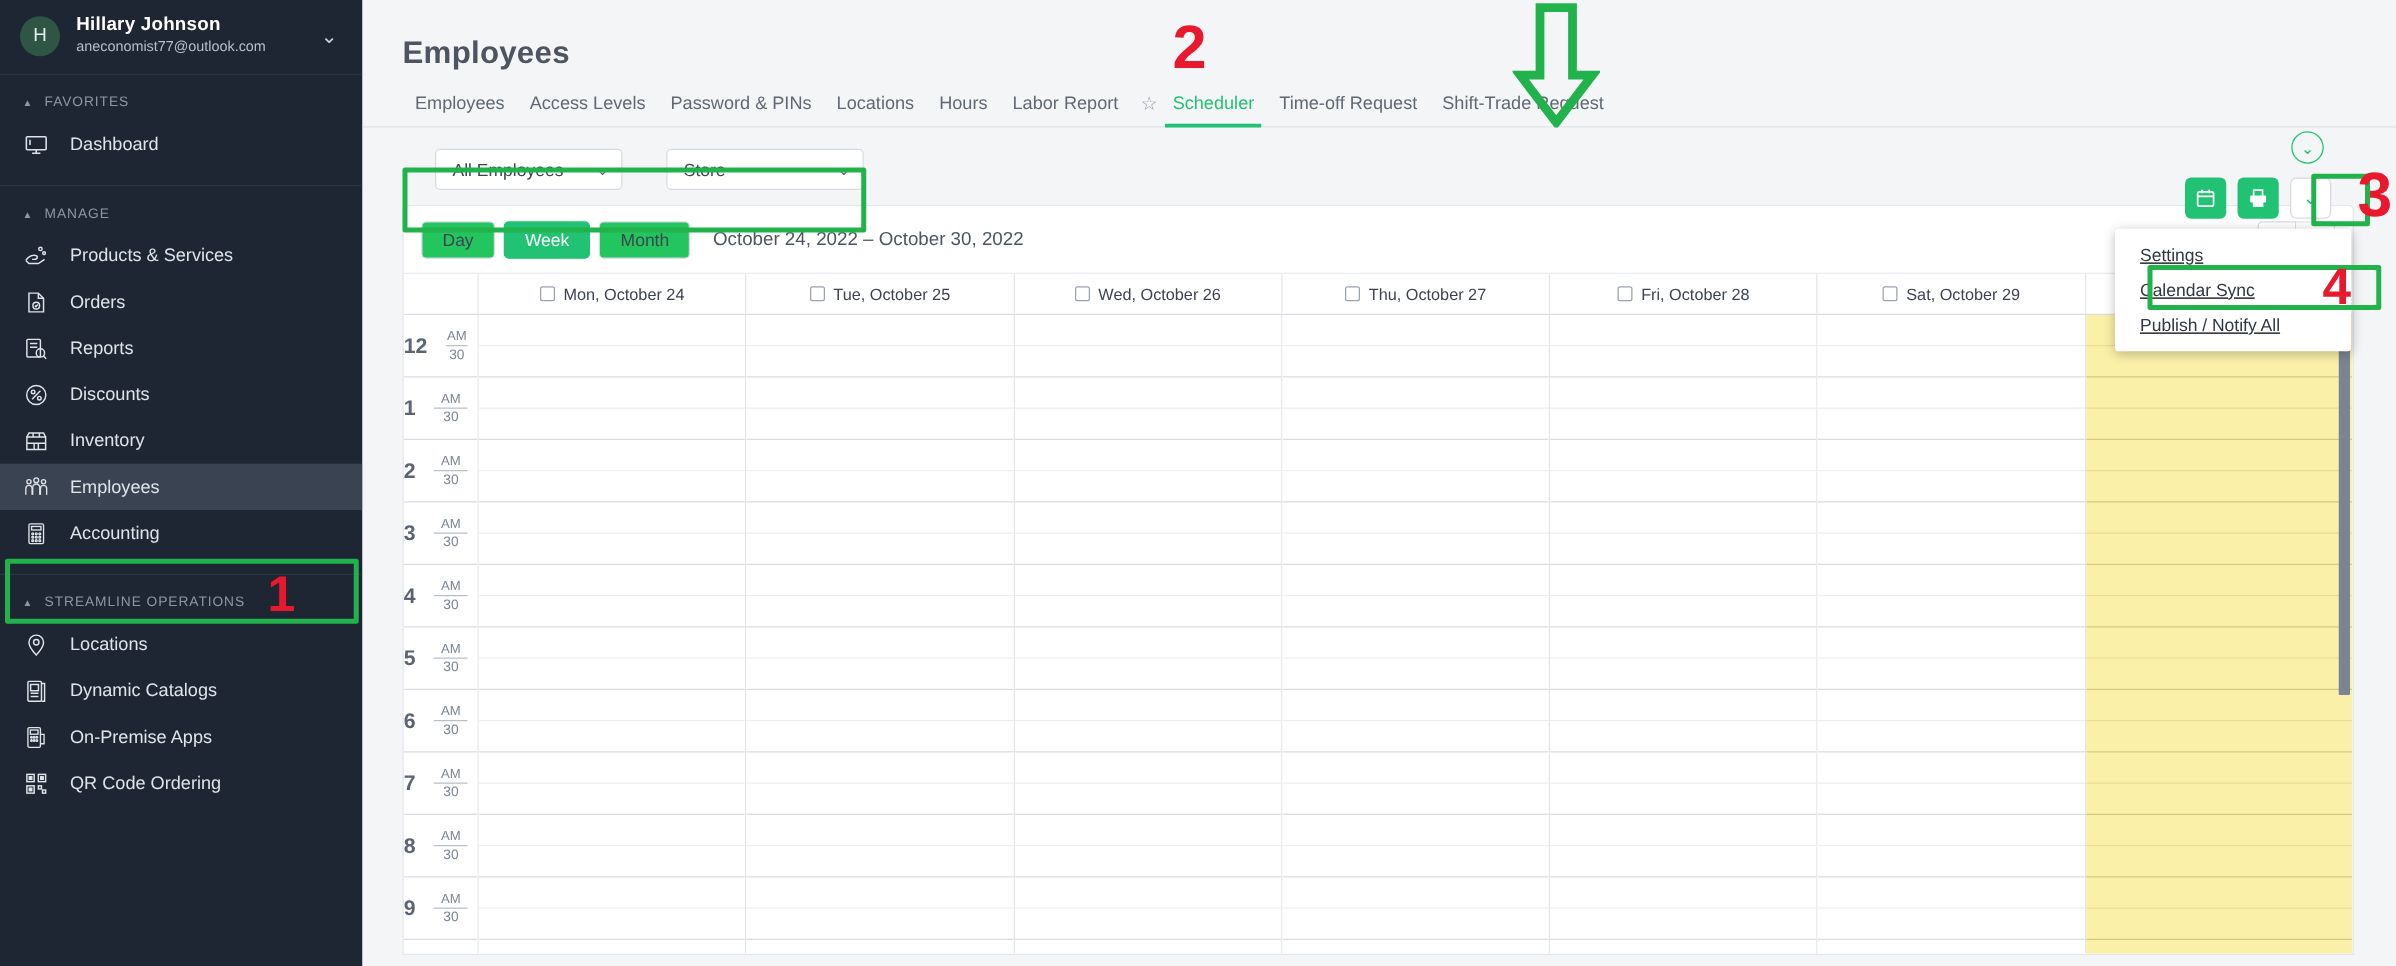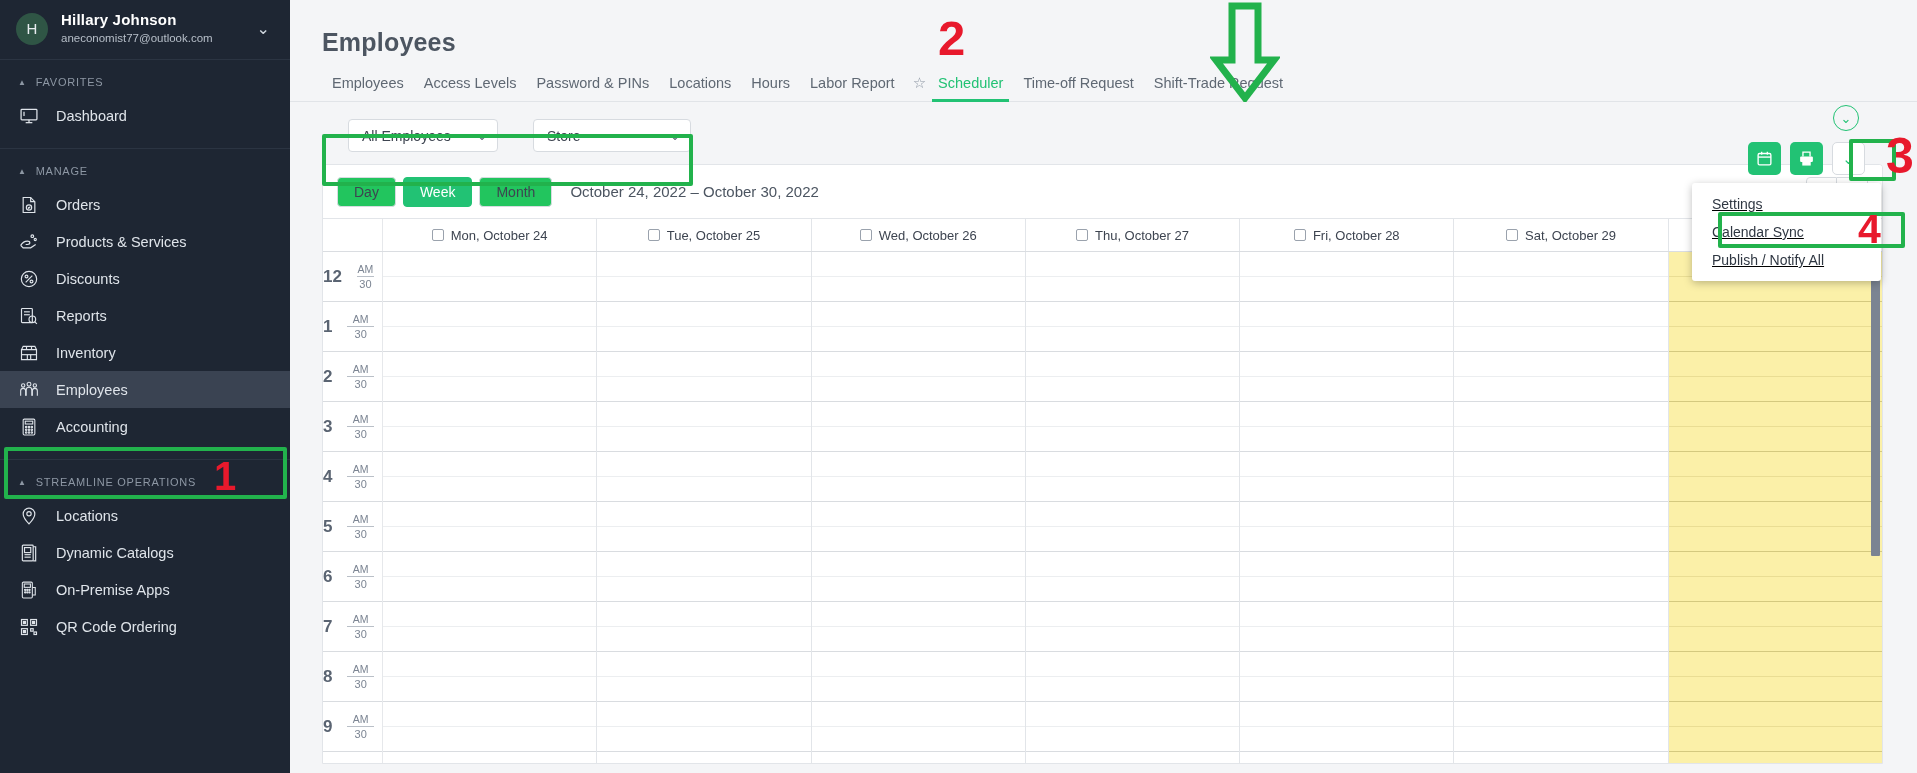--- a/index.html
+++ b/index.html
@@ -210,61 +210,61 @@
     </div>
     <div class="sb-divider"></div>
 
     <div class="sb-sec-title">
       <span class="tri">▲</span>
       <span>MANAGE</span>
     </div>
     <div class="sb-item">
       <span class="ico">
         <svg viewBox="0 0 24 24" fill="none" stroke="currentColor" stroke-width="1.4">
+            <circle cx="16" cy="5" r="1.6"></circle>
+            <circle cx="19.5" cy="9" r="1.3"></circle>
+            <path d="M2 16c2-3 5-5 8-5 2 0 3 1 3 2s-1 2-3 2h-2"></path>
+            <path d="M2 16l3 3h9l6-4"></path>
+          </svg>
+      </span>
+      <span>Products &amp; Services</span>
+    </div>
+    <div class="sb-item">
+      <span class="ico">
+        <svg viewBox="0 0 24 24" fill="none" stroke="currentColor" stroke-width="1.4">
             <path d="M5 3h9l5 5v13H5z"></path>
             <path d="M14 3v5h5"></path>
             <circle cx="12" cy="15" r="3.2"></circle>
             <path d="M10.7 15l1 1 1.8-2"></path>
           </svg>
       </span>
       <span>Orders</span>
-    </div>
-    <div class="sb-item">
-      <span class="ico">
-        <svg viewBox="0 0 24 24" fill="none" stroke="currentColor" stroke-width="1.4">
-            <circle cx="16" cy="5" r="1.6"></circle>
-            <circle cx="19.5" cy="9" r="1.3"></circle>
-            <path d="M2 16c2-3 5-5 8-5 2 0 3 1 3 2s-1 2-3 2h-2"></path>
-            <path d="M2 16l3 3h9l6-4"></path>
-          </svg>
-      </span>
-      <span>Products &amp; Services</span>
-    </div>
-    <div class="sb-item">
-      <span class="ico">
-        <svg viewBox="0 0 24 24" fill="none" stroke="currentColor" stroke-width="1.4">
-            <circle cx="12" cy="12" r="9.2"></circle>
-            <circle cx="9" cy="9" r="1.7"></circle>
-            <circle cx="15" cy="15" r="1.7"></circle>
-            <line x1="16" y1="8" x2="8" y2="16"></line>
-          </svg>
-      </span>
-      <span>Discounts</span>
     </div>
     <div class="sb-item">
       <span class="ico">
         <svg viewBox="0 0 24 24" fill="none" stroke="currentColor" stroke-width="1.4">
             <rect x="3" y="3" width="13" height="17" rx="1"></rect>
             <line x1="6" y1="7" x2="13" y2="7"></line>
             <line x1="6" y1="10.5" x2="13" y2="10.5"></line>
             <circle cx="16" cy="16" r="4"></circle>
             <line x1="19" y1="19" x2="21.5" y2="21.5"></line>
           </svg>
       </span>
       <span>Reports</span>
+    </div>
+    <div class="sb-item">
+      <span class="ico">
+        <svg viewBox="0 0 24 24" fill="none" stroke="currentColor" stroke-width="1.4">
+            <circle cx="12" cy="12" r="9.2"></circle>
+            <circle cx="9" cy="9" r="1.7"></circle>
+            <circle cx="15" cy="15" r="1.7"></circle>
+            <line x1="16" y1="8" x2="8" y2="16"></line>
+          </svg>
+      </span>
+      <span>Discounts</span>
     </div>
     <div class="sb-item">
       <span class="ico">
         <svg viewBox="0 0 24 24" fill="none" stroke="currentColor" stroke-width="1.4">
             <path d="M3 8h18v12H3z"></path>
             <path d="M3 8l2-4h14l2 4"></path>
             <line x1="9" y1="4" x2="9" y2="8"></line>
             <line x1="15" y1="4" x2="15" y2="8"></line>
             <line x1="3" y1="14" x2="21" y2="14"></line>
             <line x1="10" y1="14" x2="10" y2="20"></line>

